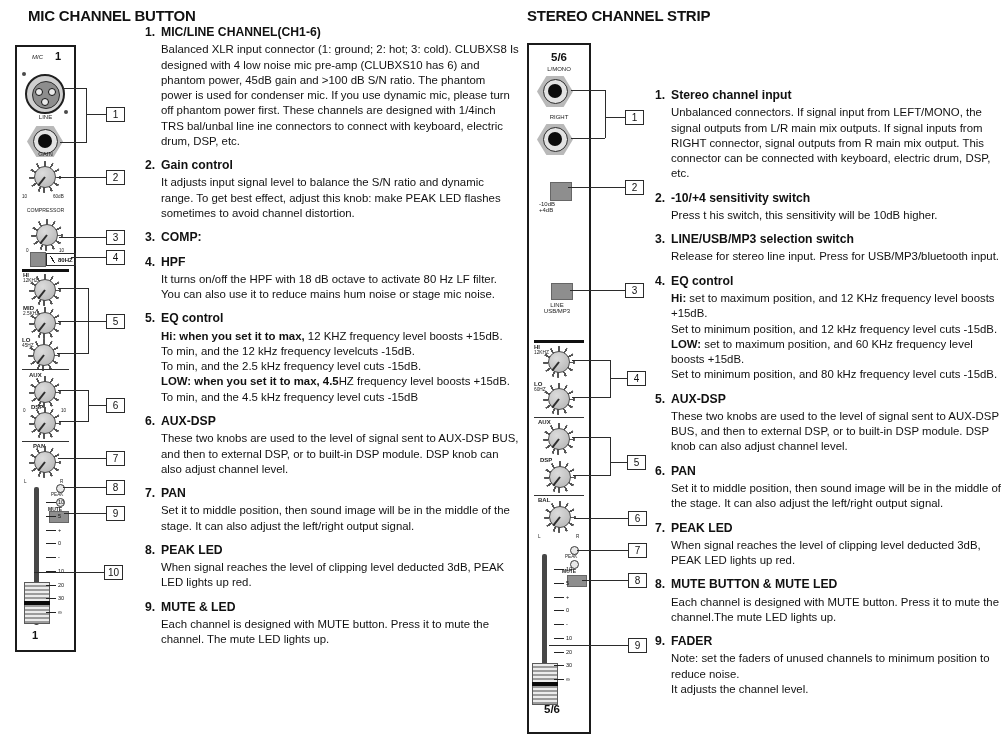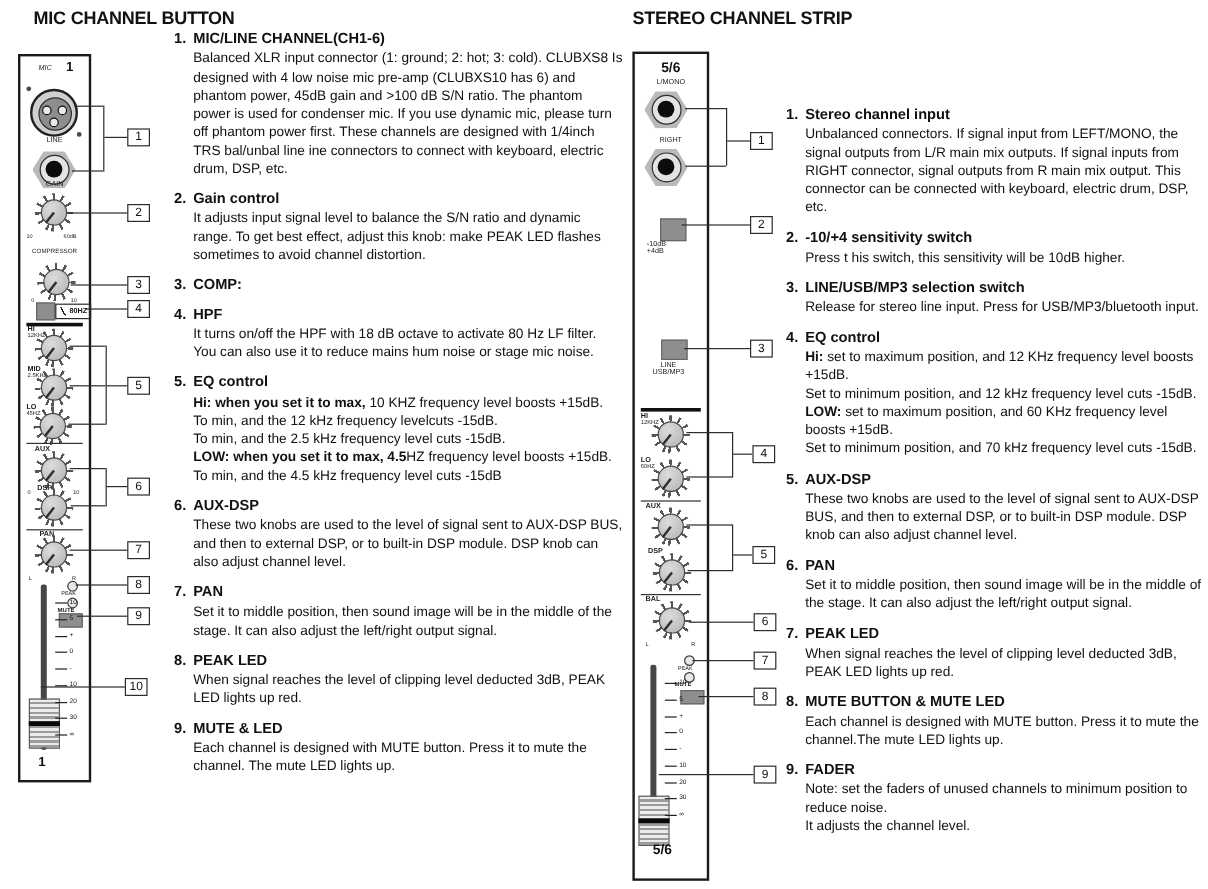--- a/index.html
+++ b/index.html
@@ -420,21 +420,21 @@
         <div class="ibody">
           <p><span>It turns on/off the HPF with 18 dB octave to activate 80 Hz LF filter. You can also use it to reduce mains hum noise or stage mic noise.</span></p>
         </div>
       </div>
       <div class="item">
         <div class="ihead">
           <span class="inum">5.</span>
           <span>EQ control</span>
         </div>
         <div class="ibody">
-          <p><span class="seg-b">Hi: when you set it to max,</span><span> 10 KHZ frequency level boosts +15dB.</span></p>
+          <p><span class="seg-b">Hi: when you set it to max,</span><span> 12 KHZ frequency level boosts +15dB.</span></p>
           <p><span>To min, and the 12 kHz frequency levelcuts -15dB.</span></p>
           <p><span>To min, and the 2.5 kHz frequency level cuts -15dB.</span></p>
           <p><span class="seg-b">LOW: when you set it to max, 4.5</span><span>HZ frequency level boosts +15dB.</span></p>
           <p><span>To min, and the 4.5 kHz frequency level cuts -15dB</span></p>
         </div>
       </div>
       <div class="item">
         <div class="ihead">
           <span class="inum">6.</span>
           <span>AUX-DSP</span>
@@ -501,21 +501,21 @@
       </div>
       <div class="item">
         <div class="ihead">
           <span class="inum">4.</span>
           <span>EQ control</span>
         </div>
         <div class="ibody">
           <p><span class="seg-b">Hi:</span><span> set to maximum position, and 12 KHz frequency level boosts +15dB.</span></p>
           <p><span>Set to minimum position, and 12 kHz frequency level cuts -15dB.</span></p>
           <p><span class="seg-b">LOW:</span><span> set to maximum position, and 60 KHz frequency level boosts +15dB.</span></p>
-          <p><span>Set to minimum position, and 70 kHz frequency level cuts -15dB.</span></p>
+          <p><span>Set to minimum position, and 80 kHz frequency level cuts -15dB.</span></p>
         </div>
       </div>
       <div class="item">
         <div class="ihead">
           <span class="inum">5.</span>
           <span>AUX-DSP</span>
         </div>
         <div class="ibody">
           <p><span>These two knobs are used to the level of signal sent to AUX-DSP BUS, and then to external DSP, or to built-in DSP module. DSP knob can also adjust channel level.</span></p>
         </div>

